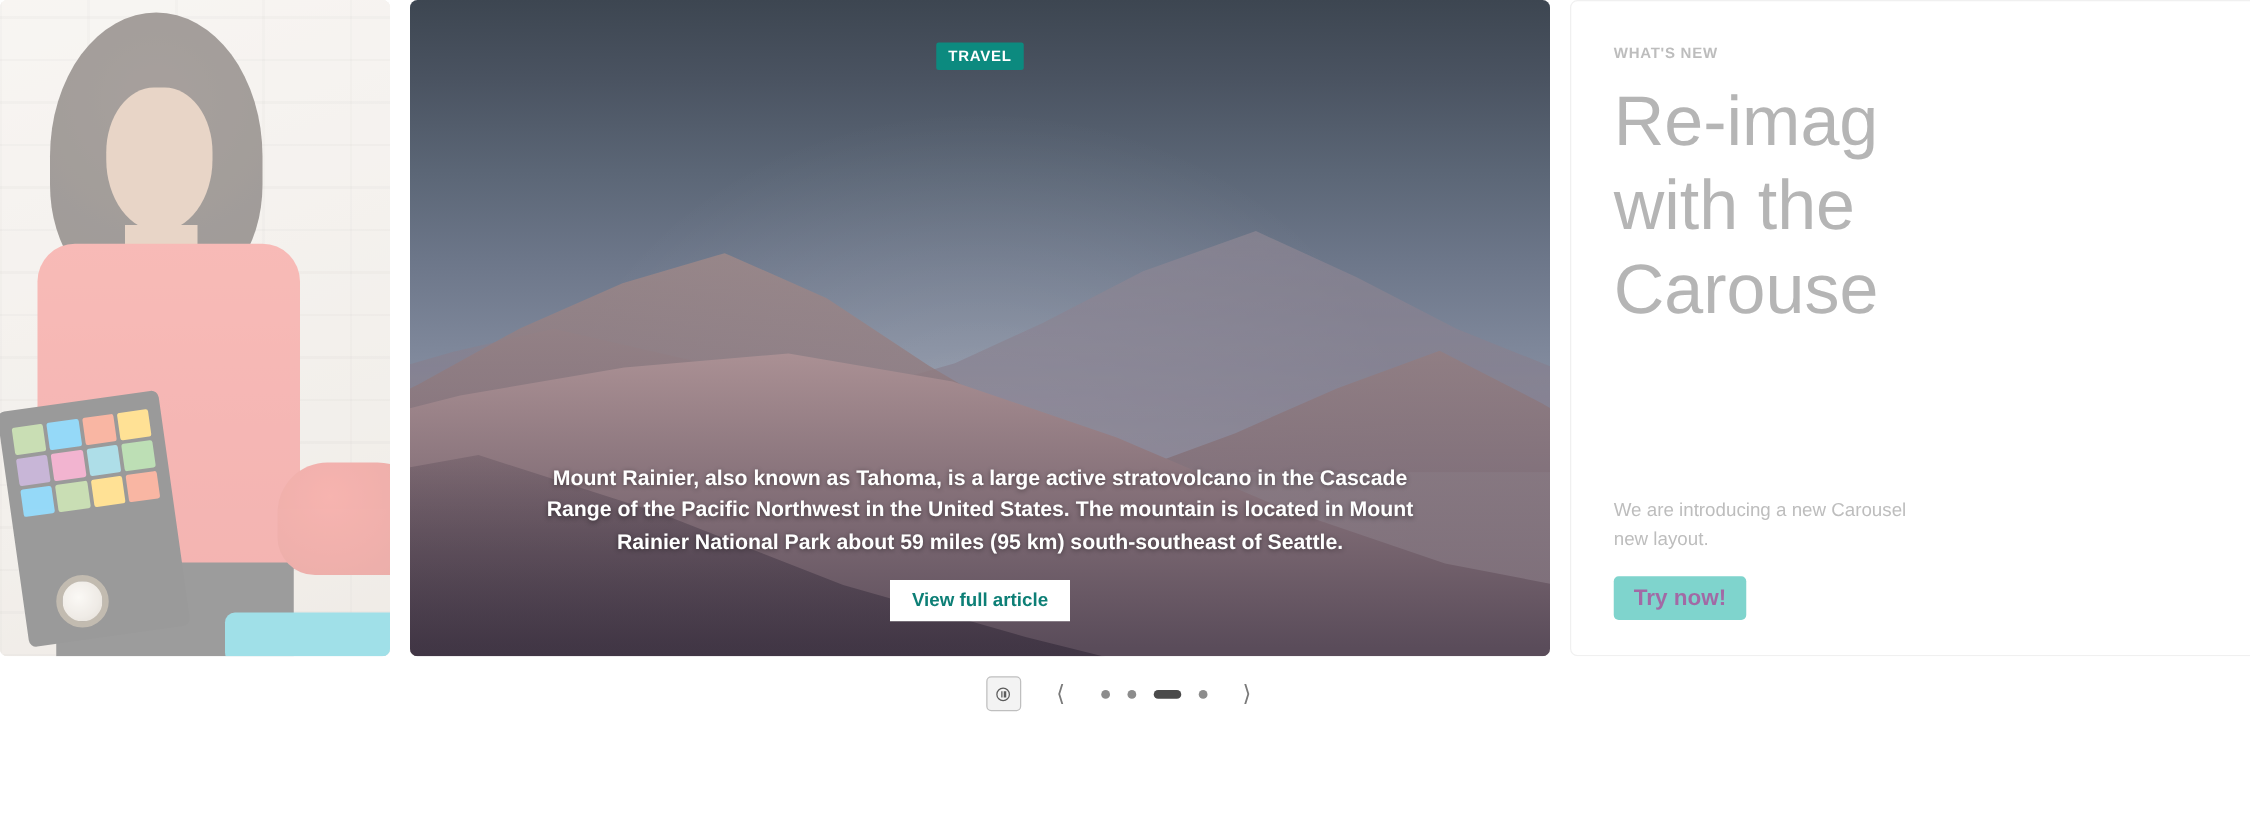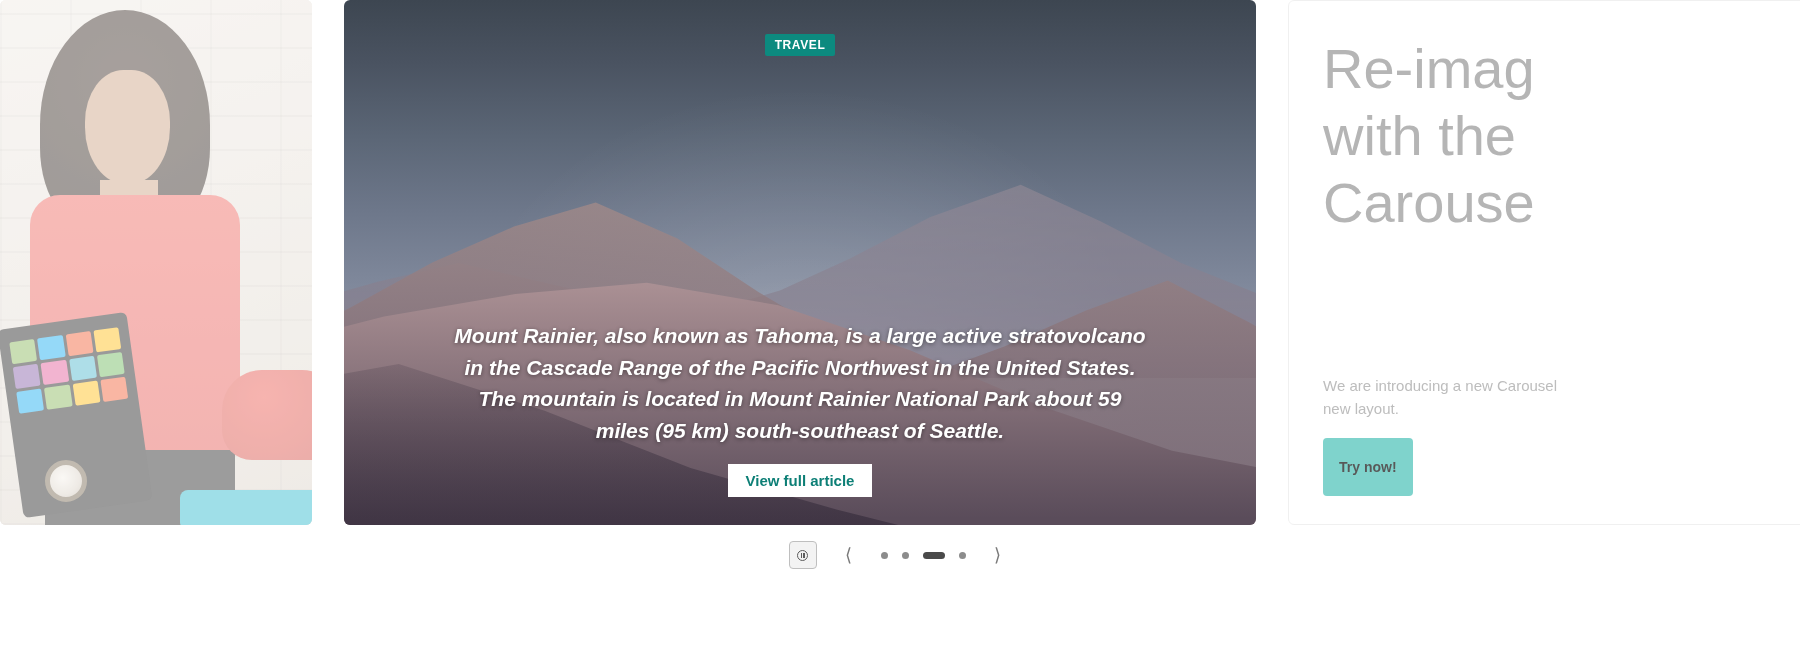--- a/index.html
+++ b/index.html
@@ -7,21 +7,21 @@
       font-family: 'Segoe UI', Tahoma, Geneva, Verdana, sans-serif;
       background: #ffffff;
       overflow: hidden;
       width: 1800px;
       height: 650px;
     }
     .carousel-viewport {
       width: 100%;
       height: 525px;
       display: flex;
-      gap: 32px;
+      gap: 16px;
       align-items: stretch;
       overflow: hidden;
     }
     
     .card-left {
       flex: 0 0 312px;
       border-radius: 6px;
       overflow: hidden;
       opacity: 0.55;
       position: relative;
@@ -203,27 +203,26 @@
     }
     .hero-title {
       font-size: 55px;
       line-height: 1.22;
       font-weight: 600;
       text-shadow: 0 1px 6px rgba(0,0,0,0.35);
       max-width: 760px;
       margin-bottom: 8px;
     }
     .hero-desc {
-      font-size: 21px;
+      font-size: 17px;
       line-height: 1.5;
       font-weight: 600;
       max-width: 700px;
       margin-top: auto;
       text-shadow: 0 1px 4px rgba(0,0,0,0.45);
-      font-style: italic;
     }
     .hero-button {
       margin-top: 18px;
       background: #ffffff;
       color: #0d7f76;
       border: none;
       border-radius: 0;
       padding: 8px 18px;
       font-size: 15px;
       font-weight: 600;
@@ -260,25 +259,25 @@
       font-size: 15px;
       line-height: 1.5;
       color: #9a9a9a;
       margin-bottom: 18px;
       white-space: nowrap;
       margin-top: 12px;
     }
     .card-right .cta {
       align-self: flex-start;
       background: #3bbdb2;
-      color: #000000;
+      color: #701a75;
       border: none;
       border-radius: 4px;
-      padding: 21px 16px;
-      font-size: 14px;
+      padding: 7px 16px;
+      font-size: 18px;
       font-weight: 600;
       cursor: pointer;
     }
     
     .controls {
       width: 100%;
       height: 60px;
       display: flex;
       align-items: center;
       justify-content: center;
@@ -375,20 +374,21 @@
       <div class="dune-shadow"></div>
     </div>
     <div class="content">
       <span class="category-badge">TRAVEL</span>
       <p class="hero-desc">Mount Rainier, also known as Tahoma, is a large active stratovolcano in the Cascade Range of the Pacific Northwest in the United States. The mountain is located in Mount Rainier National Park about 59 miles (95 km) south-southeast of Seattle.</p>
       <button class="hero-button">View full article</button>
     </div>
   </div>
 
   <div class="card-right">
+    <div class="eyebrow">WHAT'S NEW</div>
     <div class="big-title">
       <div>Re-imag</div>
       <div>with the</div>
       <div>Carouse</div>
     </div>
     <div class="spacer"></div>
     <div class="body">
       <div>We are introducing a new Carousel</div>
       <div>new layout.</div>
     </div>

